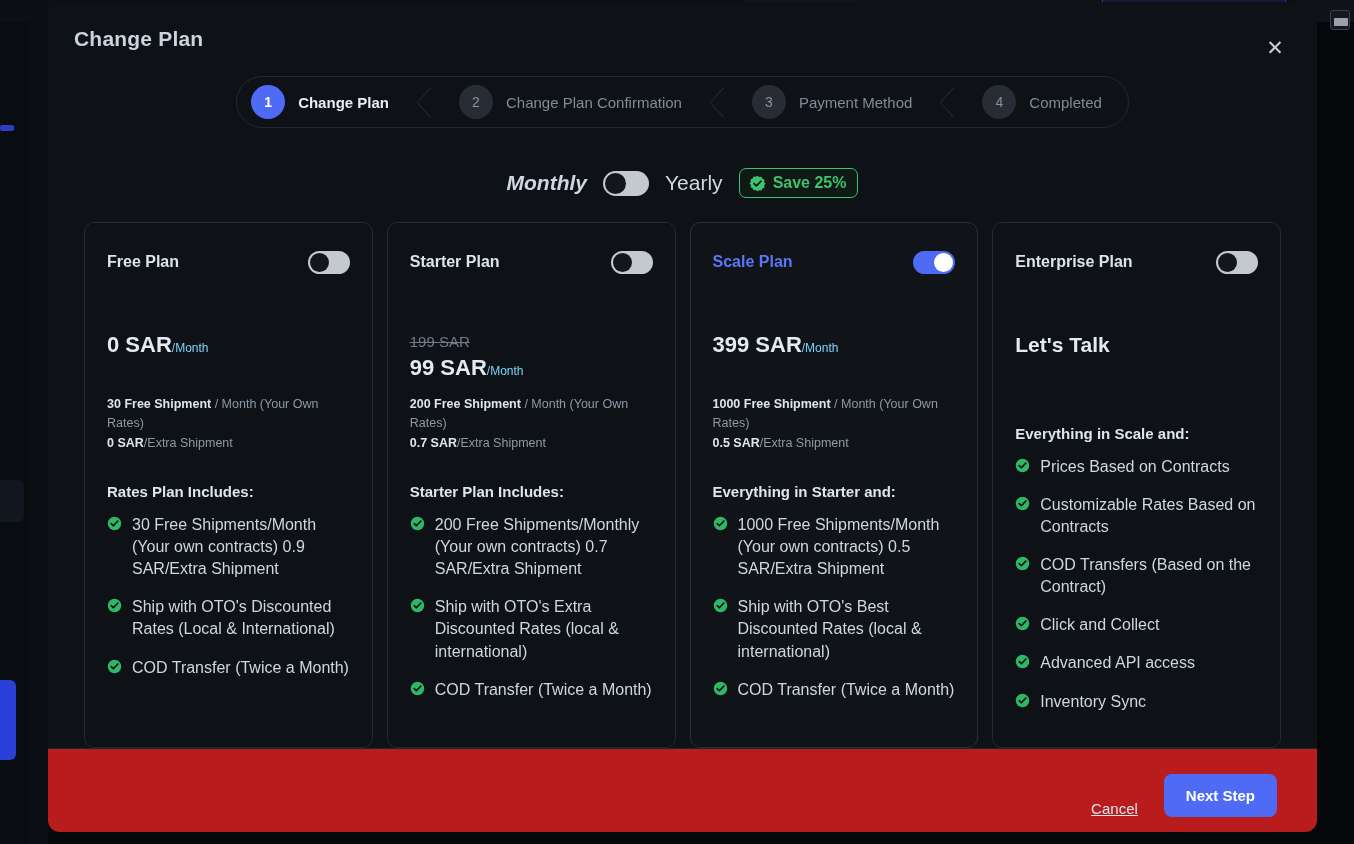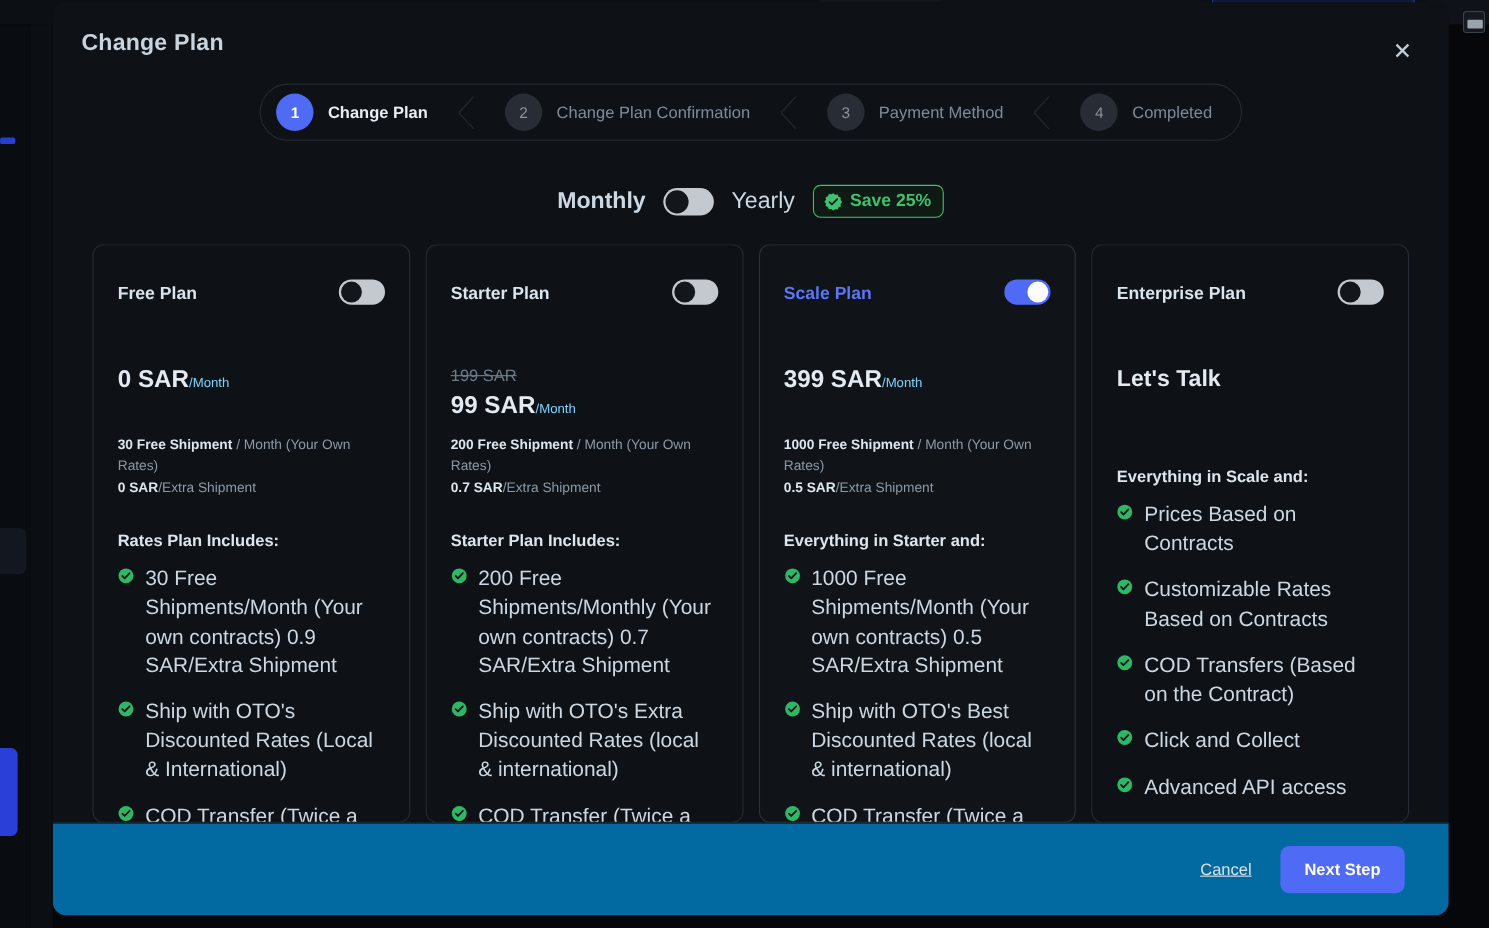--- a/index.html
+++ b/index.html
@@ -92,21 +92,21 @@
   .step-sep::before { top: 50%; transform-origin: left center; transform: rotate(-47deg); }
   .step-sep::after  { top: 50%; transform-origin: left center; transform: rotate(47deg); }
 
   
   .billing-row {
     flex: 0 0 auto;
     display: flex; align-items: center; justify-content: center; gap: 16px;
     padding: 36px 0 24px 0;
   }
   .billing-label { font-size: 21px; font-weight: 700; }
-  .billing-label.on { color: #cdd8e3; }
+  .billing-label.on { color: #cdd8e3; font-style: italic; }
   .billing-label.off { color: #cdd8e3; font-weight: 400; }
   .switch {
     width: 46px; height: 25px; border-radius: 13px;
     background: #c3c9ce; position: relative; cursor: pointer; flex: 0 0 auto;
   }
   .switch .knob {
     position: absolute; top: 2px; left: 2px; width: 21px; height: 21px;
     border-radius: 50%; background: #13171c; transition: none;
   }
   .switch.on { background: #4f6bf6; }
@@ -140,53 +140,53 @@
   }
   .plan-card {
     border: 1px solid #242a33;
     border-radius: 10px;
     background: #0e1217;
     padding: 24px 22px 0 22px;
     overflow: hidden;
   }
   .plan-card.featured { background: #101419; border-color: #2a313c; }
 
-  .plan-head { display: flex; align-items: flex-end; justify-content: space-between; height: 30px; }
+  .plan-head { display: flex; align-items: center; justify-content: space-between; height: 30px; }
   .plan-name { font-size: 16px; font-weight: 700; color: #dbe4ec; }
   .plan-name.accent { color: #5b76f7; }
 
   .price-block { margin-top: 56px; min-height: 62px; }
   .old-price {
     font-size: 15px; color: #6f7b89; text-decoration: line-through; margin-bottom: 6px;
   }
   .price { font-size: 22px; font-weight: 700; color: #e3eaf1; line-height: 1.1; }
   .price .per { font-size: 12px; font-weight: 400; color: #7dd3fc; }
   .price.lets-talk { font-size: 21px; margin-top: 22px; }
 
   .quota { font-size: 12.5px; line-height: 1.55; }
   .quota b { color: #dde5ed; font-weight: 700; }
   .quota span { color: #8d98a5; }
 
   .includes-title { margin-top: 30px; font-size: 15px; font-weight: 700; color: #dde5ed; }
   .feat-list { margin-top: 14px; display: flex; flex-direction: column; gap: 16px; }
   .feat {
     display: flex; gap: 10px; align-items: flex-start;
-    font-size: 19px; color: #cdd7e1; line-height: 1.38;
+    font-size: 16px; color: #cdd7e1; line-height: 1.38;
   }
   .feat .check { flex: 0 0 auto; margin-top: 2px; }
 
   
   .modal-footer {
     flex: 0 0 auto;
     height: 84px;
     border-top: 1px solid #20262e;
-    display: flex; align-items: center; justify-content: flex-end;
+    display: flex; align-items: flex-end; justify-content: flex-end;
     gap: 26px;
     padding: 15px 40px;
-    background: #0369a1;
+    background: #b91c1c;
   }
   .link-cancel {
     color: #dbe4ec; font-size: 15px; text-decoration: underline; cursor: pointer;
     background: none; border: none; font-family: "Liberation Sans", sans-serif;
   }
   .btn-primary {
     background: #4f6bf6; color: #ffffff; font-size: 15px; font-weight: 700;
     border: none; border-radius: 8px; padding: 13px 22px; cursor: pointer;
     font-family: "Liberation Sans", sans-serif;
   }

